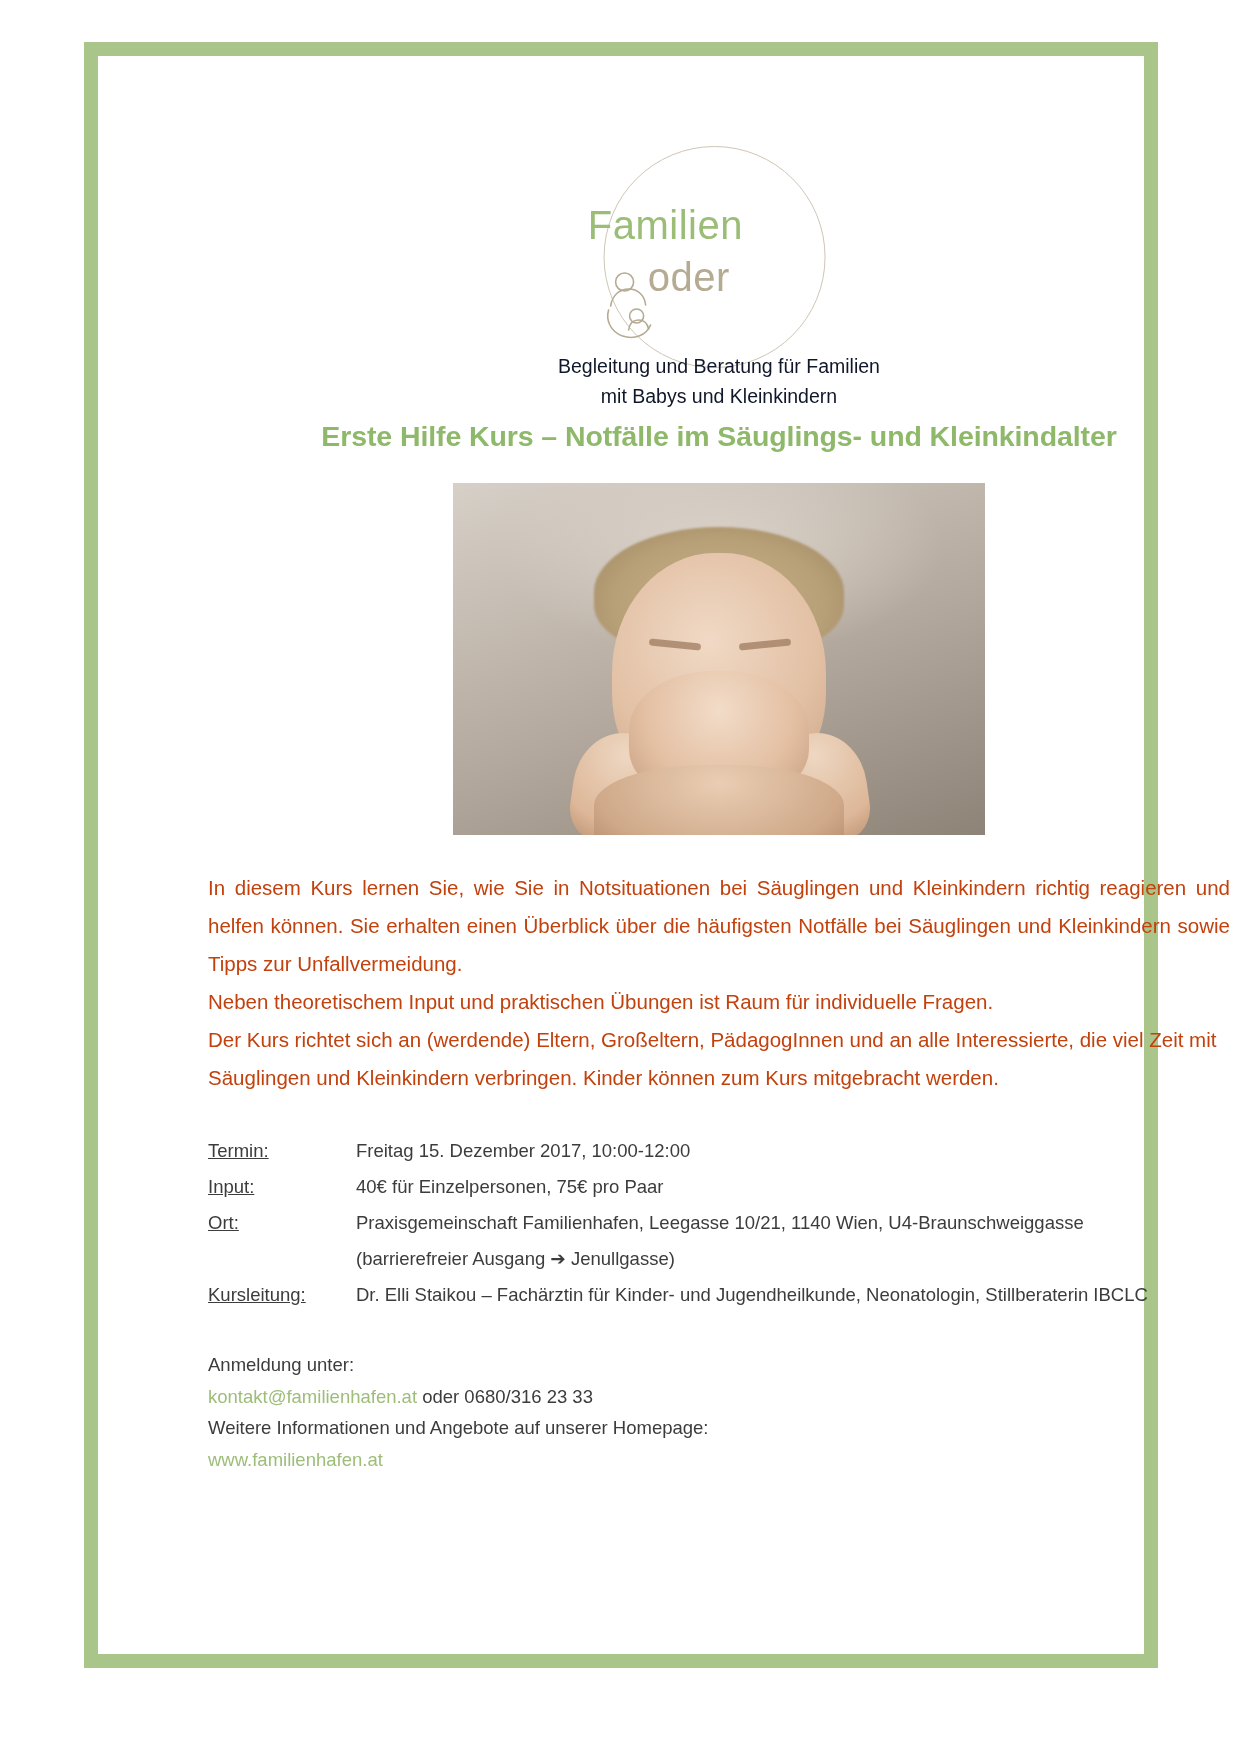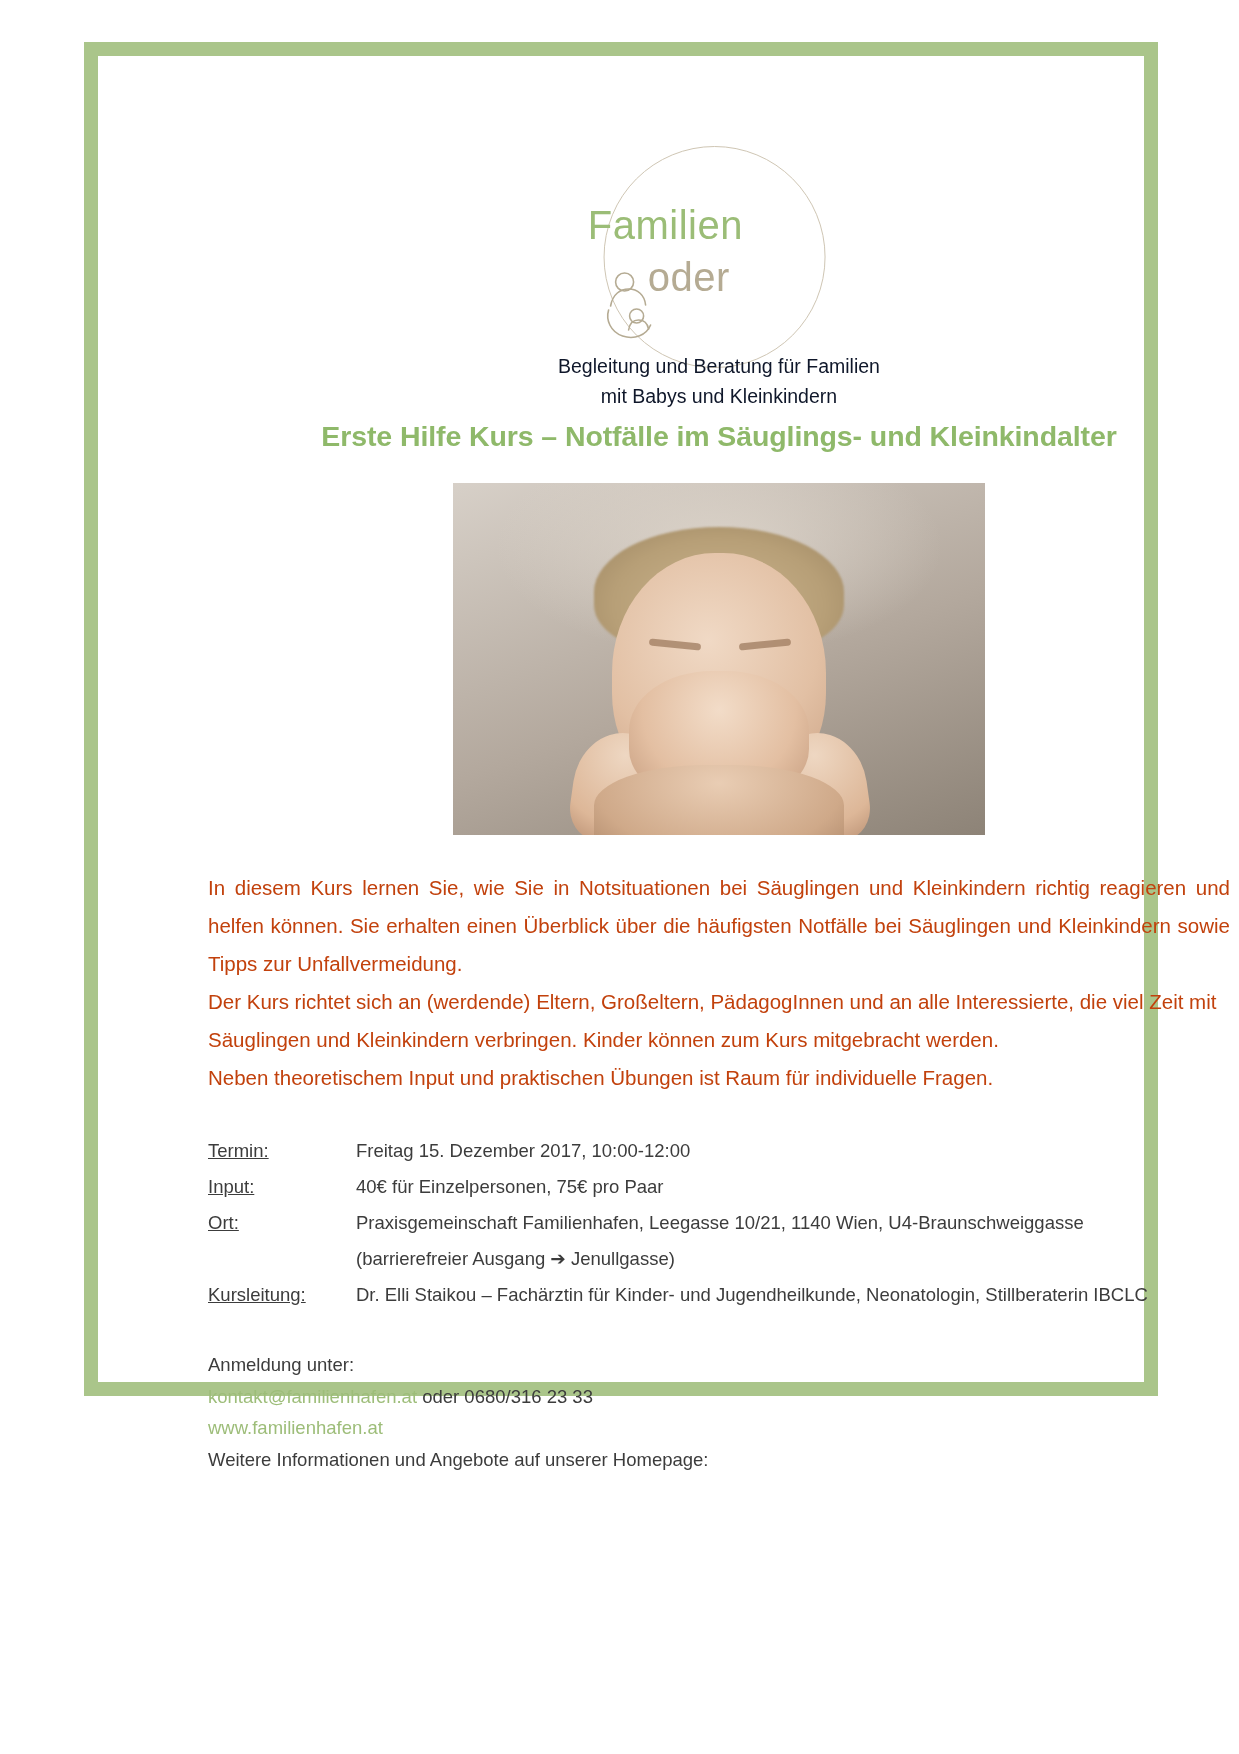--- a/index.html
+++ b/index.html
@@ -19,21 +19,21 @@
     height: 1754px;
     background: #ffffff;
   }
 
   
   .frame {
     position: absolute;
     left: 84px;
     top: 42px;
     width: 1074px;
-    height: 1354px;
+    height: 1626px;
     border: 14px solid #aac58a;
     background: #ffffff;
   }
 
   .inner {
     position: absolute;
     left: 110px;
     top: 60px;
     width: 1022px;
     height: 1590px;
@@ -264,22 +264,22 @@
           <div class="ph-eye r"></div>
           <div class="ph-arm l"></div>
           <div class="ph-arm r"></div>
           <div class="ph-hands"></div>
           <div class="ph-body"></div>
         </div>
       </div>
 
       <div class="body-copy">
         <p class="justified">In diesem Kurs lernen Sie, wie Sie in Notsituationen bei Säuglingen und Kleinkindern richtig reagieren und helfen können. Sie erhalten einen Überblick über die häufigsten Notfälle bei Säuglingen und Kleinkindern sowie Tipps zur Unfallvermeidung.</p>
+        <p>Neben theoretischem Input und praktischen Übungen ist Raum für individuelle Fragen.</p>
         <p>Der Kurs richtet sich an (werdende) Eltern, Großeltern, PädagogInnen und an alle Interessierte, die viel Zeit mit Säuglingen und Kleinkindern verbringen. Kinder können zum Kurs mitgebracht werden.</p>
-        <p>Neben theoretischem Input und praktischen Übungen ist Raum für individuelle Fragen.</p>
       </div>
 
       <div class="details">
         <div class="details-row">
           <div class="details-label">Termin:</div>
           <div class="details-value">Freitag 15. Dezember 2017, 10:00-12:00</div>
         </div>
         <div class="details-row">
           <div class="details-label">Input:</div>
           <div class="details-value">40€ für Einzelpersonen, 75€ pro Paar</div>
@@ -294,19 +294,19 @@
         </div>
         <div class="details-row">
           <div class="details-label">Kursleitung:</div>
           <div class="details-value">Dr. Elli Staikou – Fachärztin für Kinder- und Jugendheilkunde, Neonatologin, Stillberaterin IBCLC</div>
         </div>
       </div>
 
       <div class="footer">
         <div>Anmeldung unter:</div>
         <div class="footer-line"><span class="link">kontakt@familienhafen.at</span><span> oder 0680/316 23 33</span></div>
+        <div>Weitere Informationen und Angebote auf unserer Homepage:</div>
         <div><span class="link">www.familienhafen.at</span></div>
-        <div>Weitere Informationen und Angebote auf unserer Homepage:</div>
       </div>
 
     </div>
   </div>
 </div>
 
 </body></html>

